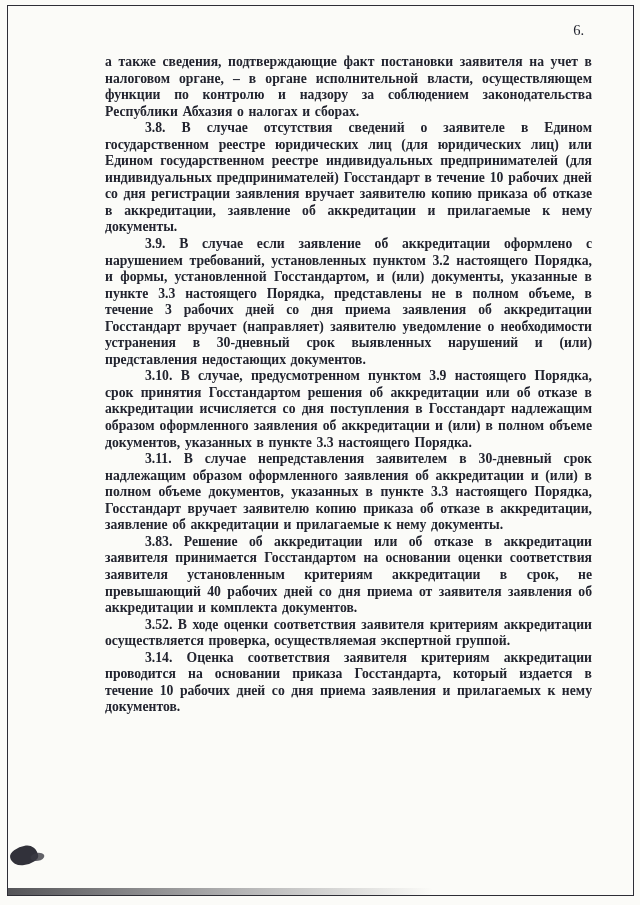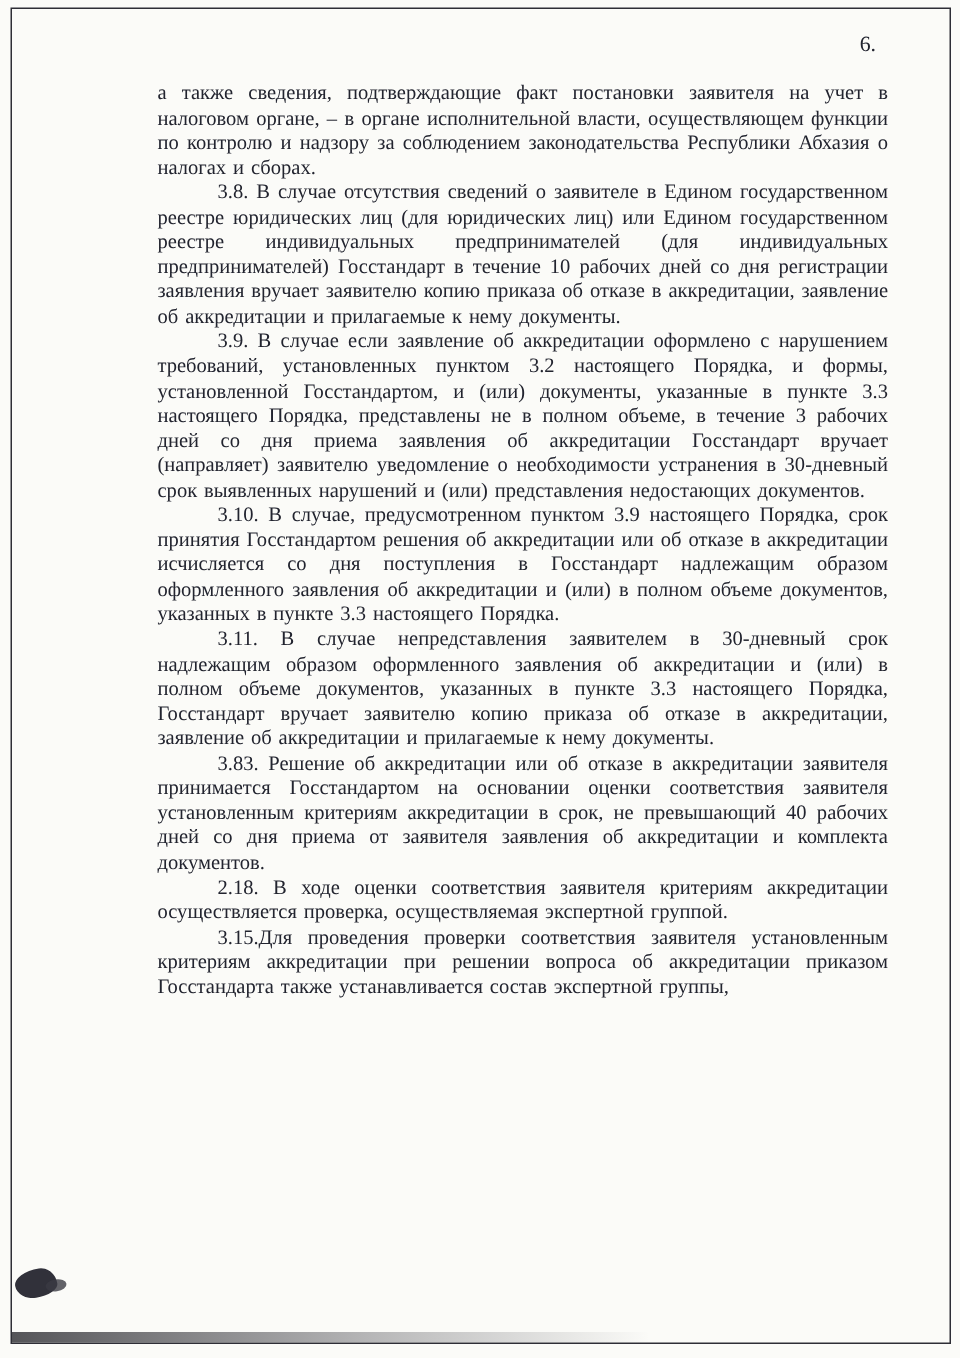--- a/index.html
+++ b/index.html
@@ -36,20 +36,21 @@
     font-size: 14.5px;
     line-height: 16px;
     margin-bottom: 16px;
   }
   .body-text p {
     margin: 0;
     text-align: justify;
     font-size: 13.7px;
     line-height: 16.55px;
     word-spacing: 1.2px;
+    font-weight: bold;
   }
   .body-text p.indented {
     text-indent: 40px;
   }
   .ink-smudge {
     position: absolute;
     left: 10px;
     top: 846px;
     width: 28px;
     height: 19px;
@@ -90,20 +91,20 @@
   <div class="content">
     <div class="page-number">6.</div>
 
     <div class="body-text">
       <p class="continuation">а также сведения, подтверждающие факт постановки заявителя на учет в налоговом органе, – в органе исполнительной власти, осуществляющем функции по контролю и надзору за соблюдением законодательства Республики Абхазия о налогах и сборах.</p>
       <p class="indented">3.8. В случае отсутствия сведений о заявителе в Едином государственном реестре юридических лиц (для юридических лиц) или Едином государственном реестре индивидуальных предпринимателей (для индивидуальных предпринимателей) Госстандарт в течение 10 рабочих дней со дня регистрации заявления вручает заявителю копию приказа об отказе в аккредитации, заявление об аккредитации и прилагаемые к нему документы.</p>
       <p class="indented">3.9. В случае если заявление об аккредитации оформлено с нарушением требований, установленных пунктом 3.2 настоящего Порядка, и формы, установленной Госстандартом, и (или) документы, указанные в пункте 3.3 настоящего Порядка, представлены не в полном объеме, в течение 3 рабочих дней со дня приема заявления об аккредитации Госстандарт вручает (направляет) заявителю уведомление о необходимости устранения в 30-дневный срок выявленных нарушений и (или) представления недостающих документов.</p>
       <p class="indented">3.10. В случае, предусмотренном пунктом 3.9 настоящего Порядка, срок принятия Госстандартом решения об аккредитации или об отказе в аккредитации исчисляется со дня поступления в Госстандарт надлежащим образом оформленного заявления об аккредитации и (или) в полном объеме документов, указанных в пункте 3.3 настоящего Порядка.</p>
       <p class="indented">3.11. В случае непредставления заявителем в 30-дневный срок надлежащим образом оформленного заявления об аккредитации и (или) в полном объеме документов, указанных в пункте 3.3 настоящего Порядка, Госстандарт вручает заявителю копию приказа об отказе в аккредитации, заявление об аккредитации и прилагаемые к нему документы.</p>
       <p class="indented">3.83. Решение об аккредитации или об отказе в аккредитации заявителя принимается Госстандартом на основании оценки соответствия заявителя установленным критериям аккредитации в срок, не превышающий 40 рабочих дней со дня приема от заявителя заявления об аккредитации и комплекта документов.</p>
-      <p class="indented">2.18. В ходе оценки соответствия заявителя критериям аккредитации осуществляется проверка, осуществляемая экспертной группой.</p>
-      <p class="indented">3.15.Для проведения проверки соответствия заявителя установленным критериям аккредитации при решении вопроса об аккредитации приказом Госстандарта также устанавливается состав экспертной группы,</p>
+      <p class="indented">3.52. В ходе оценки соответствия заявителя критериям аккредитации осуществляется проверка, осуществляемая экспертной группой.</p>
+      <p class="indented">3.14. Оценка соответствия заявителя критериям аккредитации проводится на основании приказа Госстандарта, который издается в течение 10 рабочих дней со дня приема заявления и прилагаемых к нему документов.</p>
     </div>
   </div>
 
   <div class="ink-smudge"></div>
   <div class="scan-shadow"></div>
 </div>
 
 </body></html>

